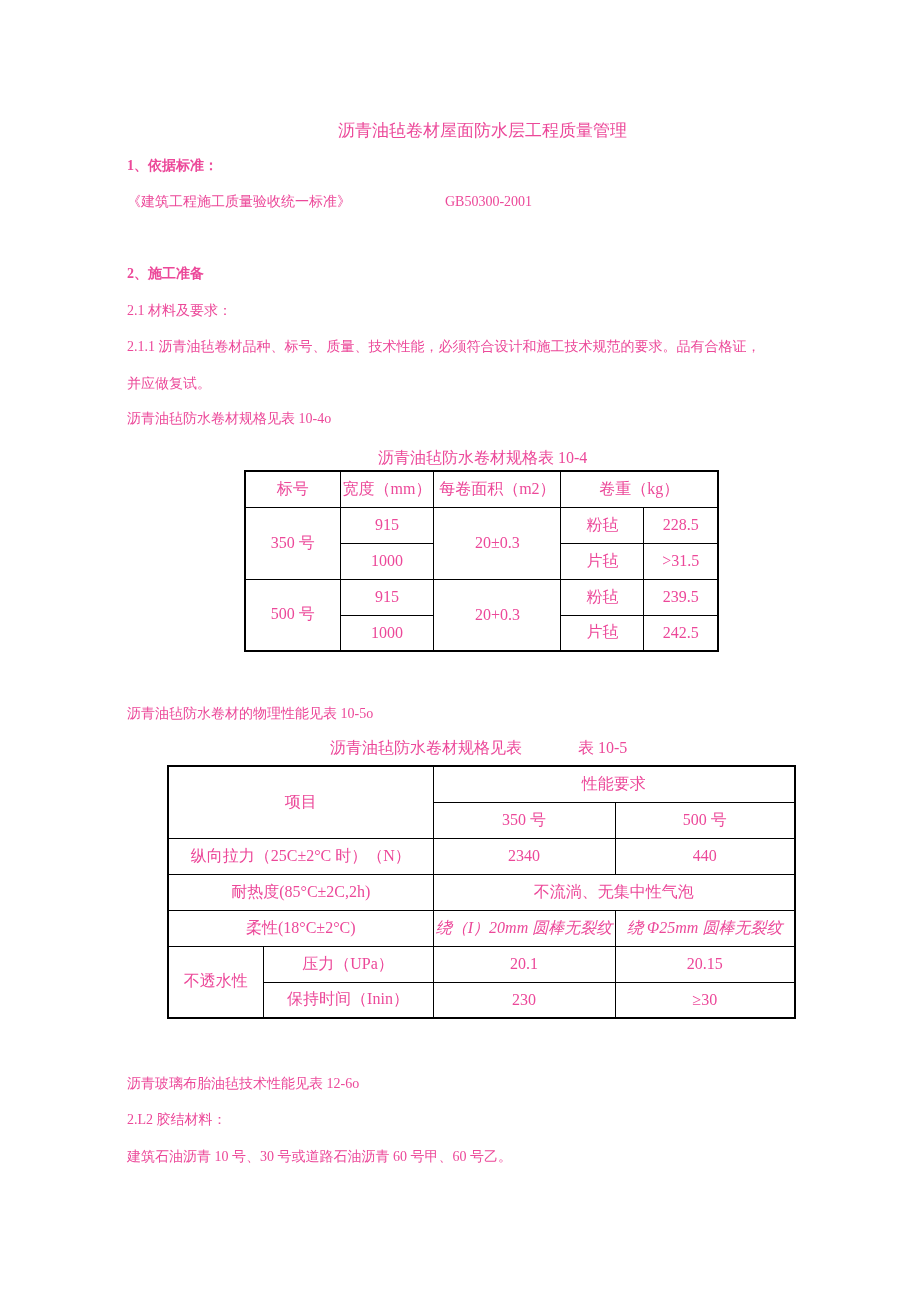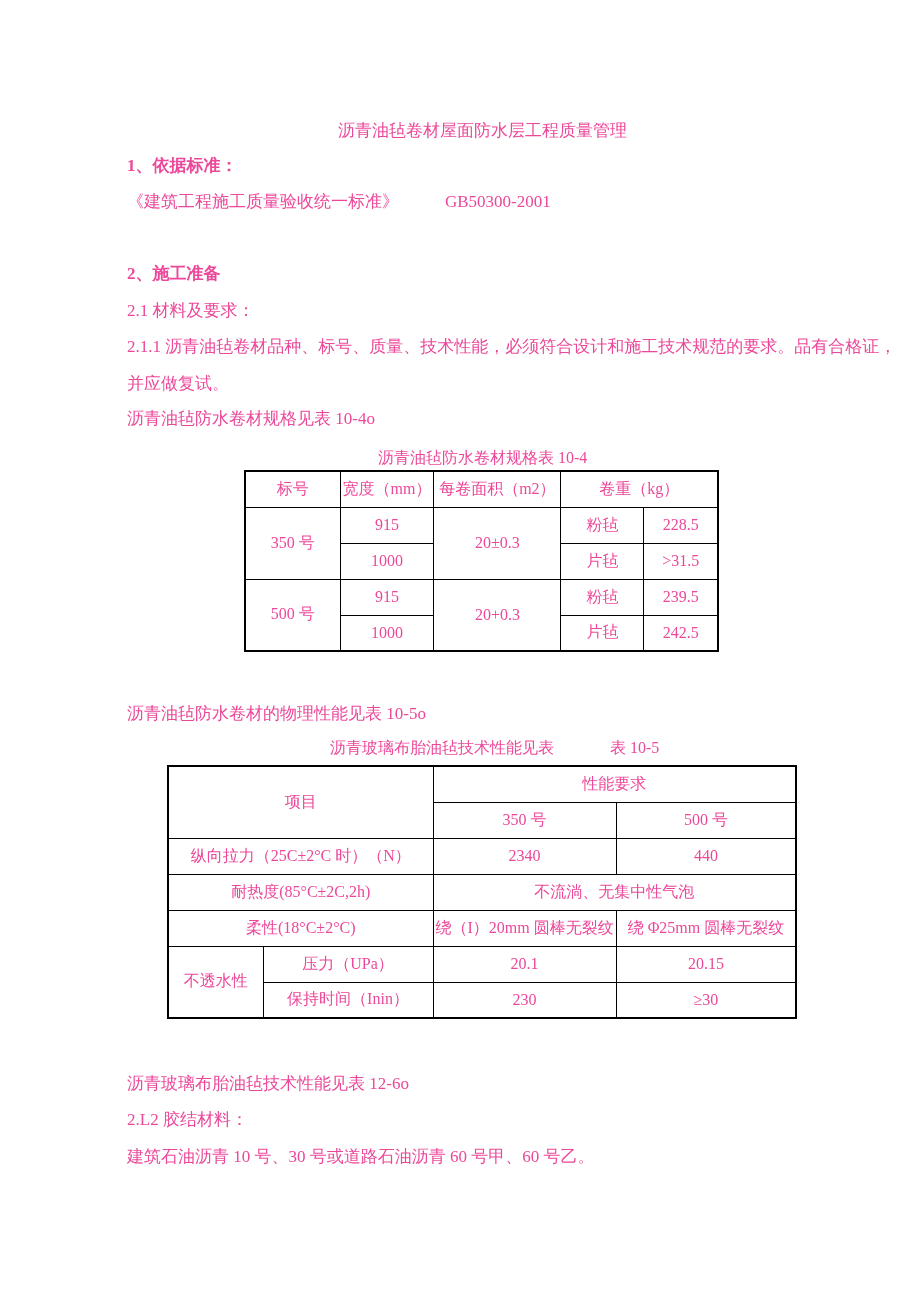--- a/index.html
+++ b/index.html
@@ -8,21 +8,21 @@
     width: 920px;
     height: 1301px;
     background: #ffffff;
     color: #ec4899;
     font-family: "Liberation Serif", "DejaVu Serif", serif;
     overflow: hidden;
   }
   .p {
     position: absolute;
     left: 127px;
-    font-size: 17px;
+    font-size: 14px;
     line-height: 21px;
     white-space: nowrap;
   }
   .bold { font-weight: bold; }
   .code-col { position: absolute; left: 318px; top: 0; }
   .doc-title { position: absolute; left: 338px; top: 119px; font-size: 17px; white-space: nowrap; }
   .tcap { position: absolute; font-size: 16px; white-space: nowrap; }
   table.doc {
     position: absolute;
     border-collapse: collapse;
@@ -36,21 +36,21 @@
     font-size: 16px;
     padding: 0 2px;
     overflow: hidden;
     white-space: nowrap;
   }
   table.doc tr { height: 36px; }
   #table1 { left: 244px; top: 470px; }
   #table2 { left: 167px; top: 765px; }
   td.no-bb { border-bottom-style: none; }
   td.no-bt { border-top-style: none; }
-  td.small { font-size: 15px; padding: 0 1px; }
+  td.small { font-size: 15px; padding: 0 1px; font-style: italic; }
 </style>
 </head>
 <body>
 
 <div class="page">
 
   <div class="doc-title">沥青油毡卷材屋面防水层工程质量管理</div>
 
   <div class="p bold" style="top:155px">1、依据标准：</div>
 
@@ -110,21 +110,21 @@
         <td class="no-bt">1000</td>
         <td>片毡</td>
         <td>242.5</td>
       </tr>
     </tbody>
   </table>
 
   <div class="p" style="top:703px">沥青油毡防水卷材的物理性能见表 10-5o</div>
 
   <div class="tcap" style="left:330px; top:738px">
-    <span>沥青玻璃布胎油毡技术性能见表</span>
+    <span>沥青油毡防水卷材规格见表</span>
     <span style="margin-left:52px">表 10-5</span>
   </div>
 
   <table class="doc" id="table2">
     <colgroup>
       <col style="width:95px">
         <col style="width:170px">
         <col style="width:182px">
         <col style="width:180px">
     </colgroup>

